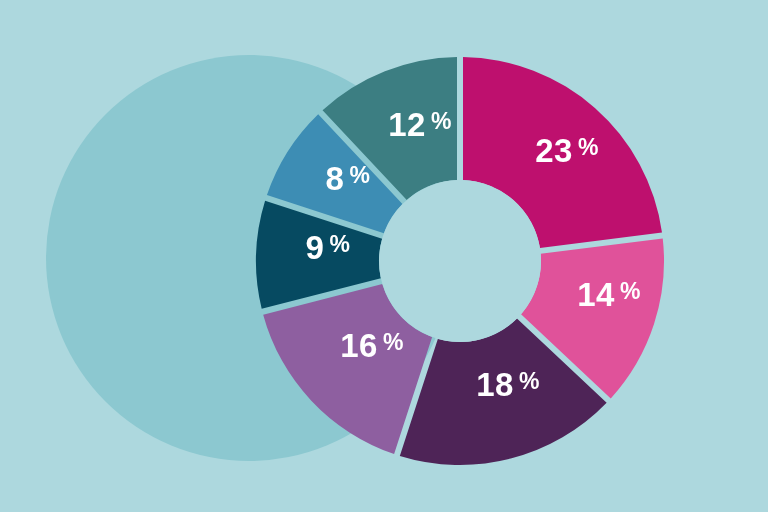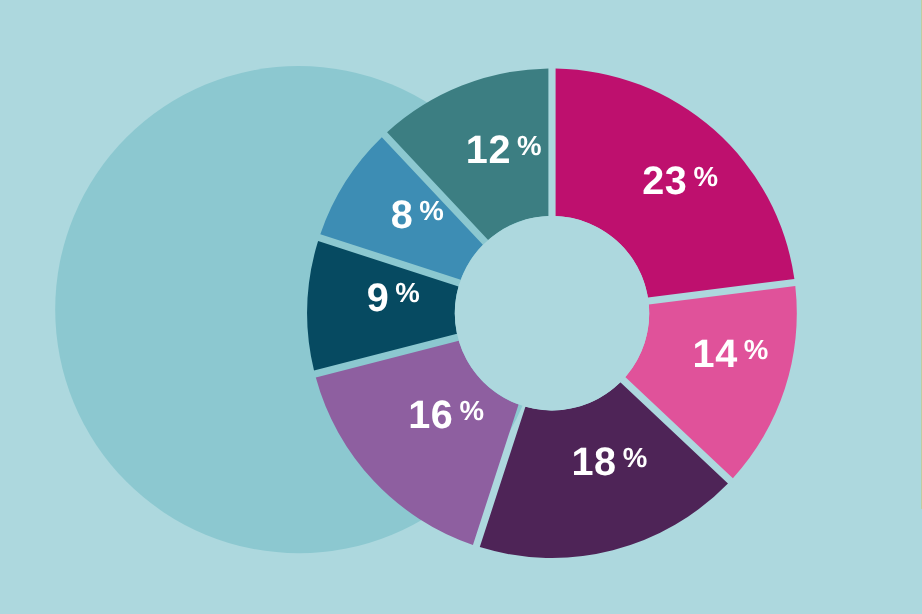--- a/index.html
+++ b/index.html
@@ -10,21 +10,21 @@
     width: 768px;
     height: 512px;
     overflow: hidden;
     font-family: "Liberation Sans", sans-serif;
     background: #ADD8DE;
   }
   #stage {
     position: relative;
     width: 768px;
     height: 504px;
-    background: #eab308;
+    background: #ec4899;
   }
   #chart-svg {
     position: absolute;
     left: 0;
     top: 0;
     width: 768px;
     height: 512px;
     display: block;
   }
   .slice-label {

